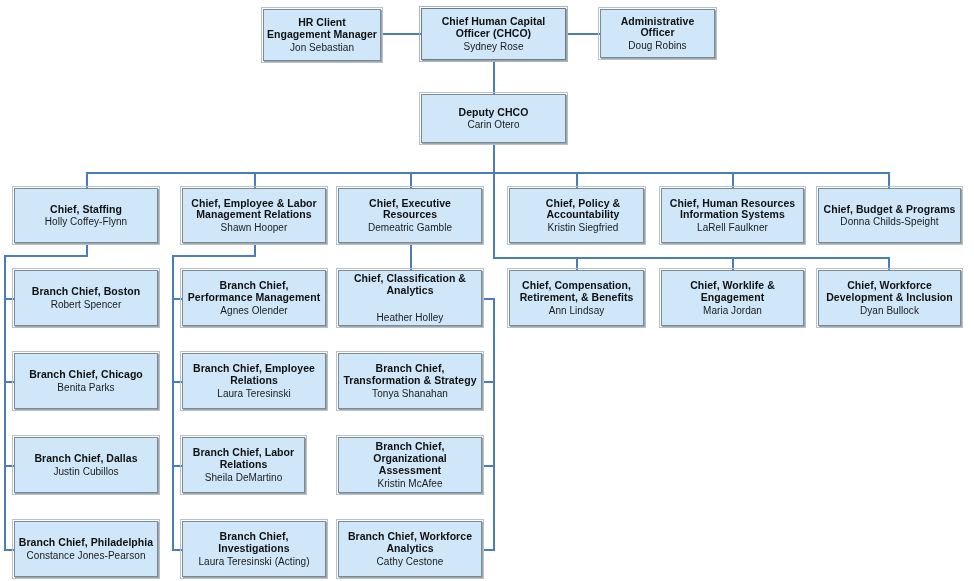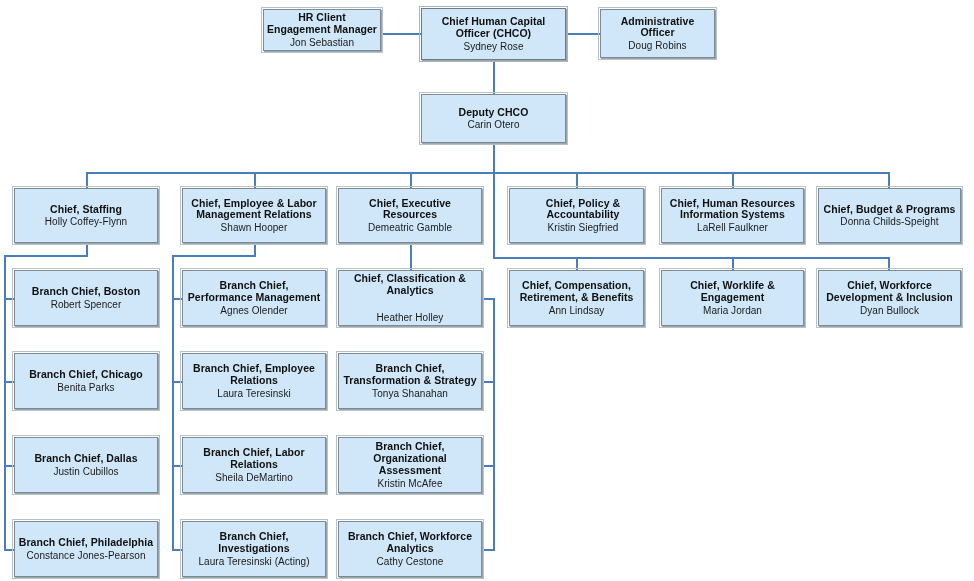--- a/index.html
+++ b/index.html
@@ -107,21 +107,21 @@
       <div class="hline" style="left: 172px; top: 465px; width: 11px; background: rgb(74, 126, 187);"></div>
       <div class="hline" style="left: 172px; top: 549px; width: 11px; background: rgb(74, 126, 187);"></div>
       <div class="vline" style="left: 410px; top: 243px; height: 28px; background: rgb(74, 126, 187);"></div>
       <div class="vline" style="left: 493px; top: 298px; height: 253px; background: rgb(74, 126, 187);"></div>
       <div class="hline" style="left: 482px; top: 298px; width: 13px; background: rgb(74, 126, 187);"></div>
       <div class="hline" style="left: 482px; top: 381px; width: 13px; background: rgb(74, 126, 187);"></div>
       <div class="hline" style="left: 482px; top: 465px; width: 13px; background: rgb(74, 126, 187);"></div>
       <div class="hline" style="left: 482px; top: 549px; width: 13px; background: rgb(74, 126, 187);"></div>
     </div>
 
-  <div class="node" style="left:263px; top:9px; width:118px; height:42px;">
+  <div class="node" style="left:263px; top:9px; width:118px; height:52px;">
     <div class="title">HR Client<br>Engagement Manager</div>
     <div class="person">Jon Sebastian</div>
   </div>
 
   <div class="node root" style="left:421px; top:8px; width:145px; height:52px;">
     <div class="title">Chief  Human Capital<br>Officer (CHCO)</div>
     <div class="person">Sydney Rose</div>
   </div>
 
   <div class="node" style="left:600px; top:9px; width:115px; height:49px;">
@@ -182,21 +182,21 @@
   </div>
 
   <div class="node" style="left:182px; top:270px; width:144px; height:56px;">
     <div class="title">Branch Chief,<br>Performance Management</div>
     <div class="person">Agnes Olender</div>
   </div>
   <div class="node" style="left:182px; top:353px; width:144px; height:56px;">
     <div class="title">Branch Chief, Employee<br>Relations</div>
     <div class="person">Laura Teresinski</div>
   </div>
-  <div class="node" style="left:182px; top:437px; width:144px; height:56px;">
+  <div class="node" style="left:182px; top:437px; width:123px; height:56px;">
     <div class="title">Branch Chief, Labor<br>Relations</div>
     <div class="person">Sheila DeMartino</div>
   </div>
   <div class="node" style="left:182px; top:521px; width:144px; height:56px;">
     <div class="title">Branch Chief,<br>Investigations</div>
     <div class="person">Laura Teresinski (Acting)</div>
   </div>
 
   <div class="node" style="left:338px; top:270px; width:144px; height:56px;justify-content:space-between;">
     <div class="title">Chief, Classification &amp;<br>Analytics</div>

